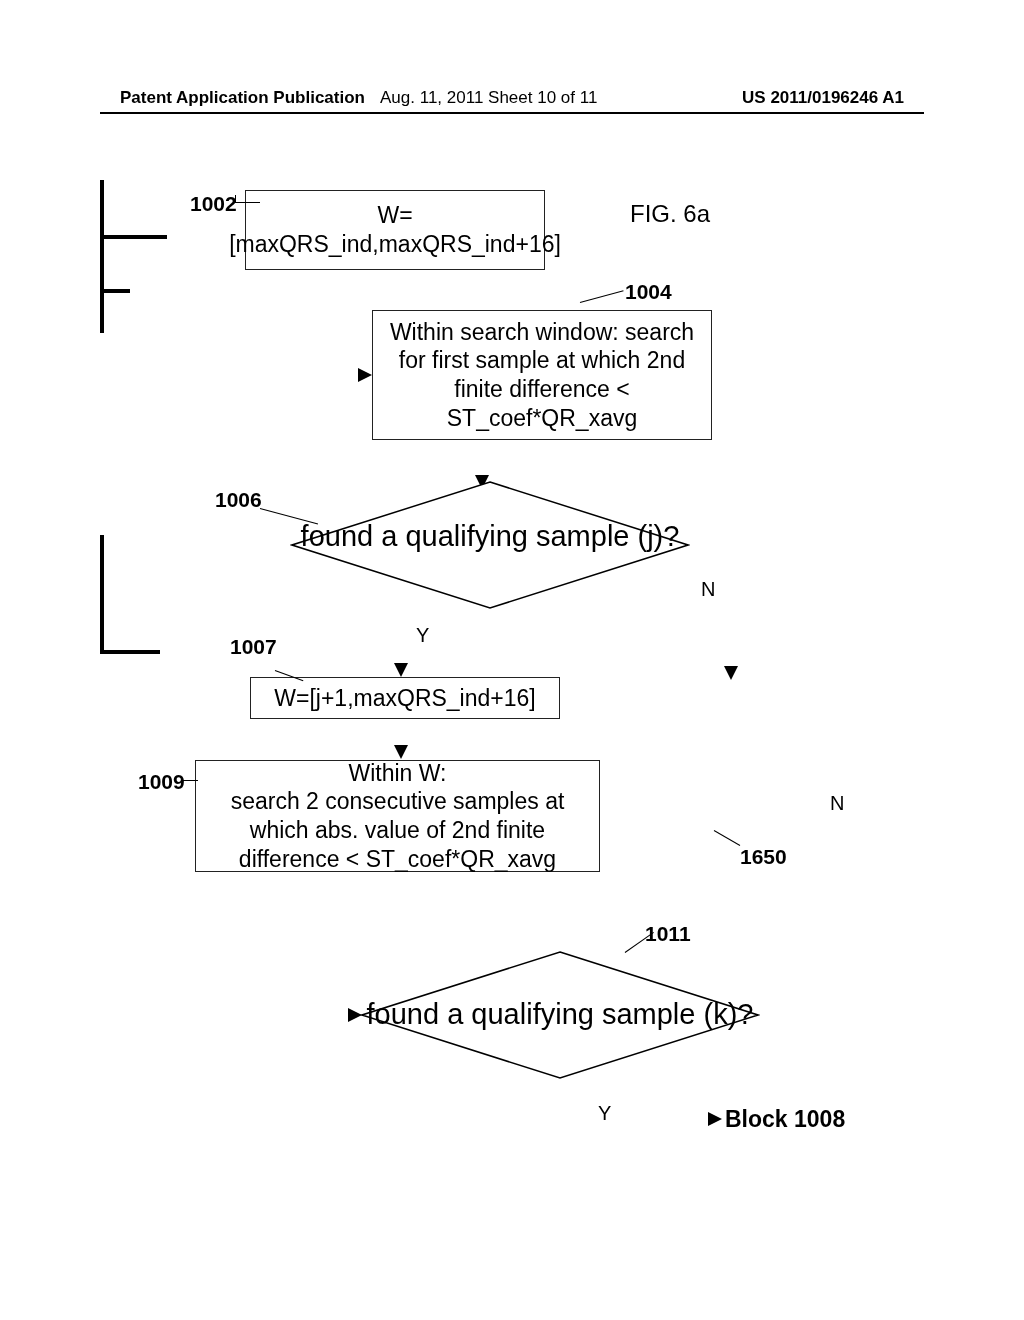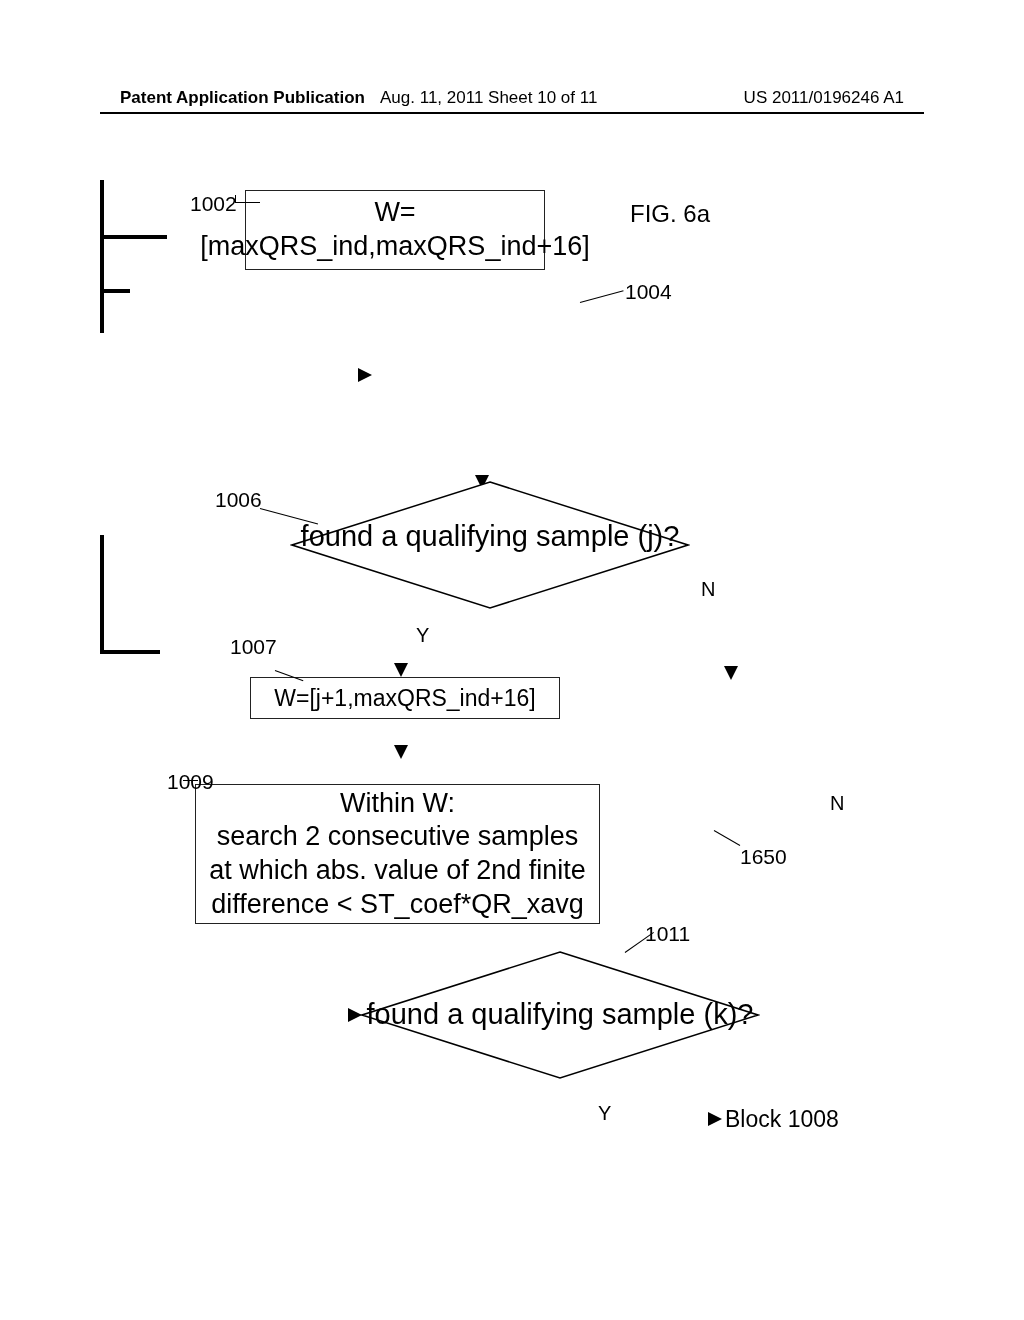--- a/index.html
+++ b/index.html
@@ -14,42 +14,42 @@
   .header {
     position: absolute;
     top: 88px;
     left: 0;
     width: 100%;
     font-size: 17px;
     padding: 0 120px 0 120px;
   }
   .header-left { font-weight: bold; }
   .header-mid { position: absolute; left: 380px; top: 0; }
-  .header-right { position: absolute; right: 120px; top: 0; font-weight: normal; }
+  .header-right { position: absolute; right: 120px; top: 0; font-weight: bold; }
   .hr {
     position: absolute;
     top: 112px;
     left: 100px;
     width: 824px;
     border-top: 2px solid #000;
   }
   .canvas {
     position: absolute;
     top: 180px;
     left: 100px;
     width: 824px;
     height: 1050px;
   }
   .box {
     position: absolute;
     border: 1.5px solid #222;
     background: #fff;
     padding: 8px 10px;
     text-align: center;
-    font-size: 27px;
+    font-size: 23px;
     line-height: 1.25;
     display: flex;
     align-items: center;
     justify-content: center;
   }
   .fig-title {
     position: absolute;
     font-size: 24px;
     font-weight: normal;
   }
@@ -60,20 +60,21 @@
   .diamond-text {
     position: absolute;
     width: 100%;
     text-align: center;
     font-size: 29px;
     line-height: 1.25;
   }
   .ref {
     position: absolute;
     font-size: 21px;
+    font-weight: bold;
   }
   .hline { height: 2px; }
   .vline { width: 2px; }
   .thick-hline { height: 4px; background:#000; }
   .thick-vline { width: 4px; background:#000; }
   .arrow-down {
     position: absolute;
     width: 0; height: 0;
     border-left: 7px solid transparent;
     border-right: 7px solid transparent;
@@ -119,20 +120,21 @@
   <div class="ref" style="left:90px; top:12px;">1002</div>
   <div class="leader" style="left:135px; top:22px; width:25px;"></div>
   <div class="leader-v" style="left:135px; top:15px; height:8px;"></div>
 
   <div class="thick-vline" style="left:293px; top:90px; height:55px;"></div>
   <div class="thick-hline" style="left:230px; top:145px; width:67px;"></div>
   <div class="thick-vline" style="left:230px; top:145px; height:50px;"></div>
   <div class="thick-hline" style="left:230px; top:193px; width:30px;"></div>
   <div class="arrow-right" style="left:258px; top:188px;"></div>
 
+  <div class="box" style="left:272px; top:130px; width:340px; height:130px;">Within search window: search for first sample at which 2nd finite difference &lt; ST_coef*QR_xavg</div>
   <div class="ref" style="left:525px; top:100px;">1004</div>
   <div class="leader" style="left:480px; top:122px; width:45px; transform:rotate(-15deg); transform-origin:left;"></div>
 
   <div class="thick-vline" style="left:380px; top:260px; height:40px;"></div>
   <div class="arrow-down" style="left:375px; top:295px;"></div>
 
   <div class="diamond" style="left:190px; top:300px; width:400px; height:130px;">
     <svg width="400" height="130">
         <polygon points="200,2 398,65 200,128 2,65" fill="#fff" stroke="#000" stroke-width="1.5"></polygon>
       </svg>
@@ -152,23 +154,23 @@
   <div class="arrow-down" style="left:624px; top:486px;"></div>
   <div class="yn" style="left:601px; top:398px;">N</div>
 
   <div class="box" style="left:150px; top:497px; width:310px; height:42px; font-size:23px;">W=[j+1,maxQRS_ind+16]</div>
   <div class="ref" style="left:130px; top:455px;">1007</div>
   <div class="leader" style="left:175px; top:490px; width:30px; transform:rotate(20deg); transform-origin:left;"></div>
 
   <div class="vline" style="left:300px; top:539px; height:31px;"></div>
   <div class="arrow-down" style="left:294px; top:565px;"></div>
 
-  <div class="box" style="left:95px; top:580px; width:405px; height:140px; white-space:pre-line;margin-top:24px;">Within W:
+  <div class="box" style="left:95px; top:580px; width:405px; height:112px; white-space:pre-line;">Within W:
 search 2 consecutive  samples at which abs. value of 2nd finite difference &lt; ST_coef*QR_xavg</div>
-  <div class="ref" style="left:38px; top:590px;margin-left:29px;">1009</div>
+  <div class="ref" style="left:38px; top:590px;">1009</div>
   <div class="leader" style="left:83px; top:600px; width:15px;"></div>
 
   <div class="ref" style="left:640px; top:665px;">1650</div>
   <div class="leader" style="left:610px; top:665px; width:30px; transform:rotate(30deg); transform-origin:right;"></div>
 
   <div class="thick-vline" style="left:190px; top:720px; height:115px;"></div>
   <div class="thick-hline" style="left:190px; top:833px; width:60px;"></div>
   <div class="arrow-right" style="left:248px; top:828px;"></div>
 
   <div class="diamond" style="left:260px; top:770px; width:400px; height:130px;">

